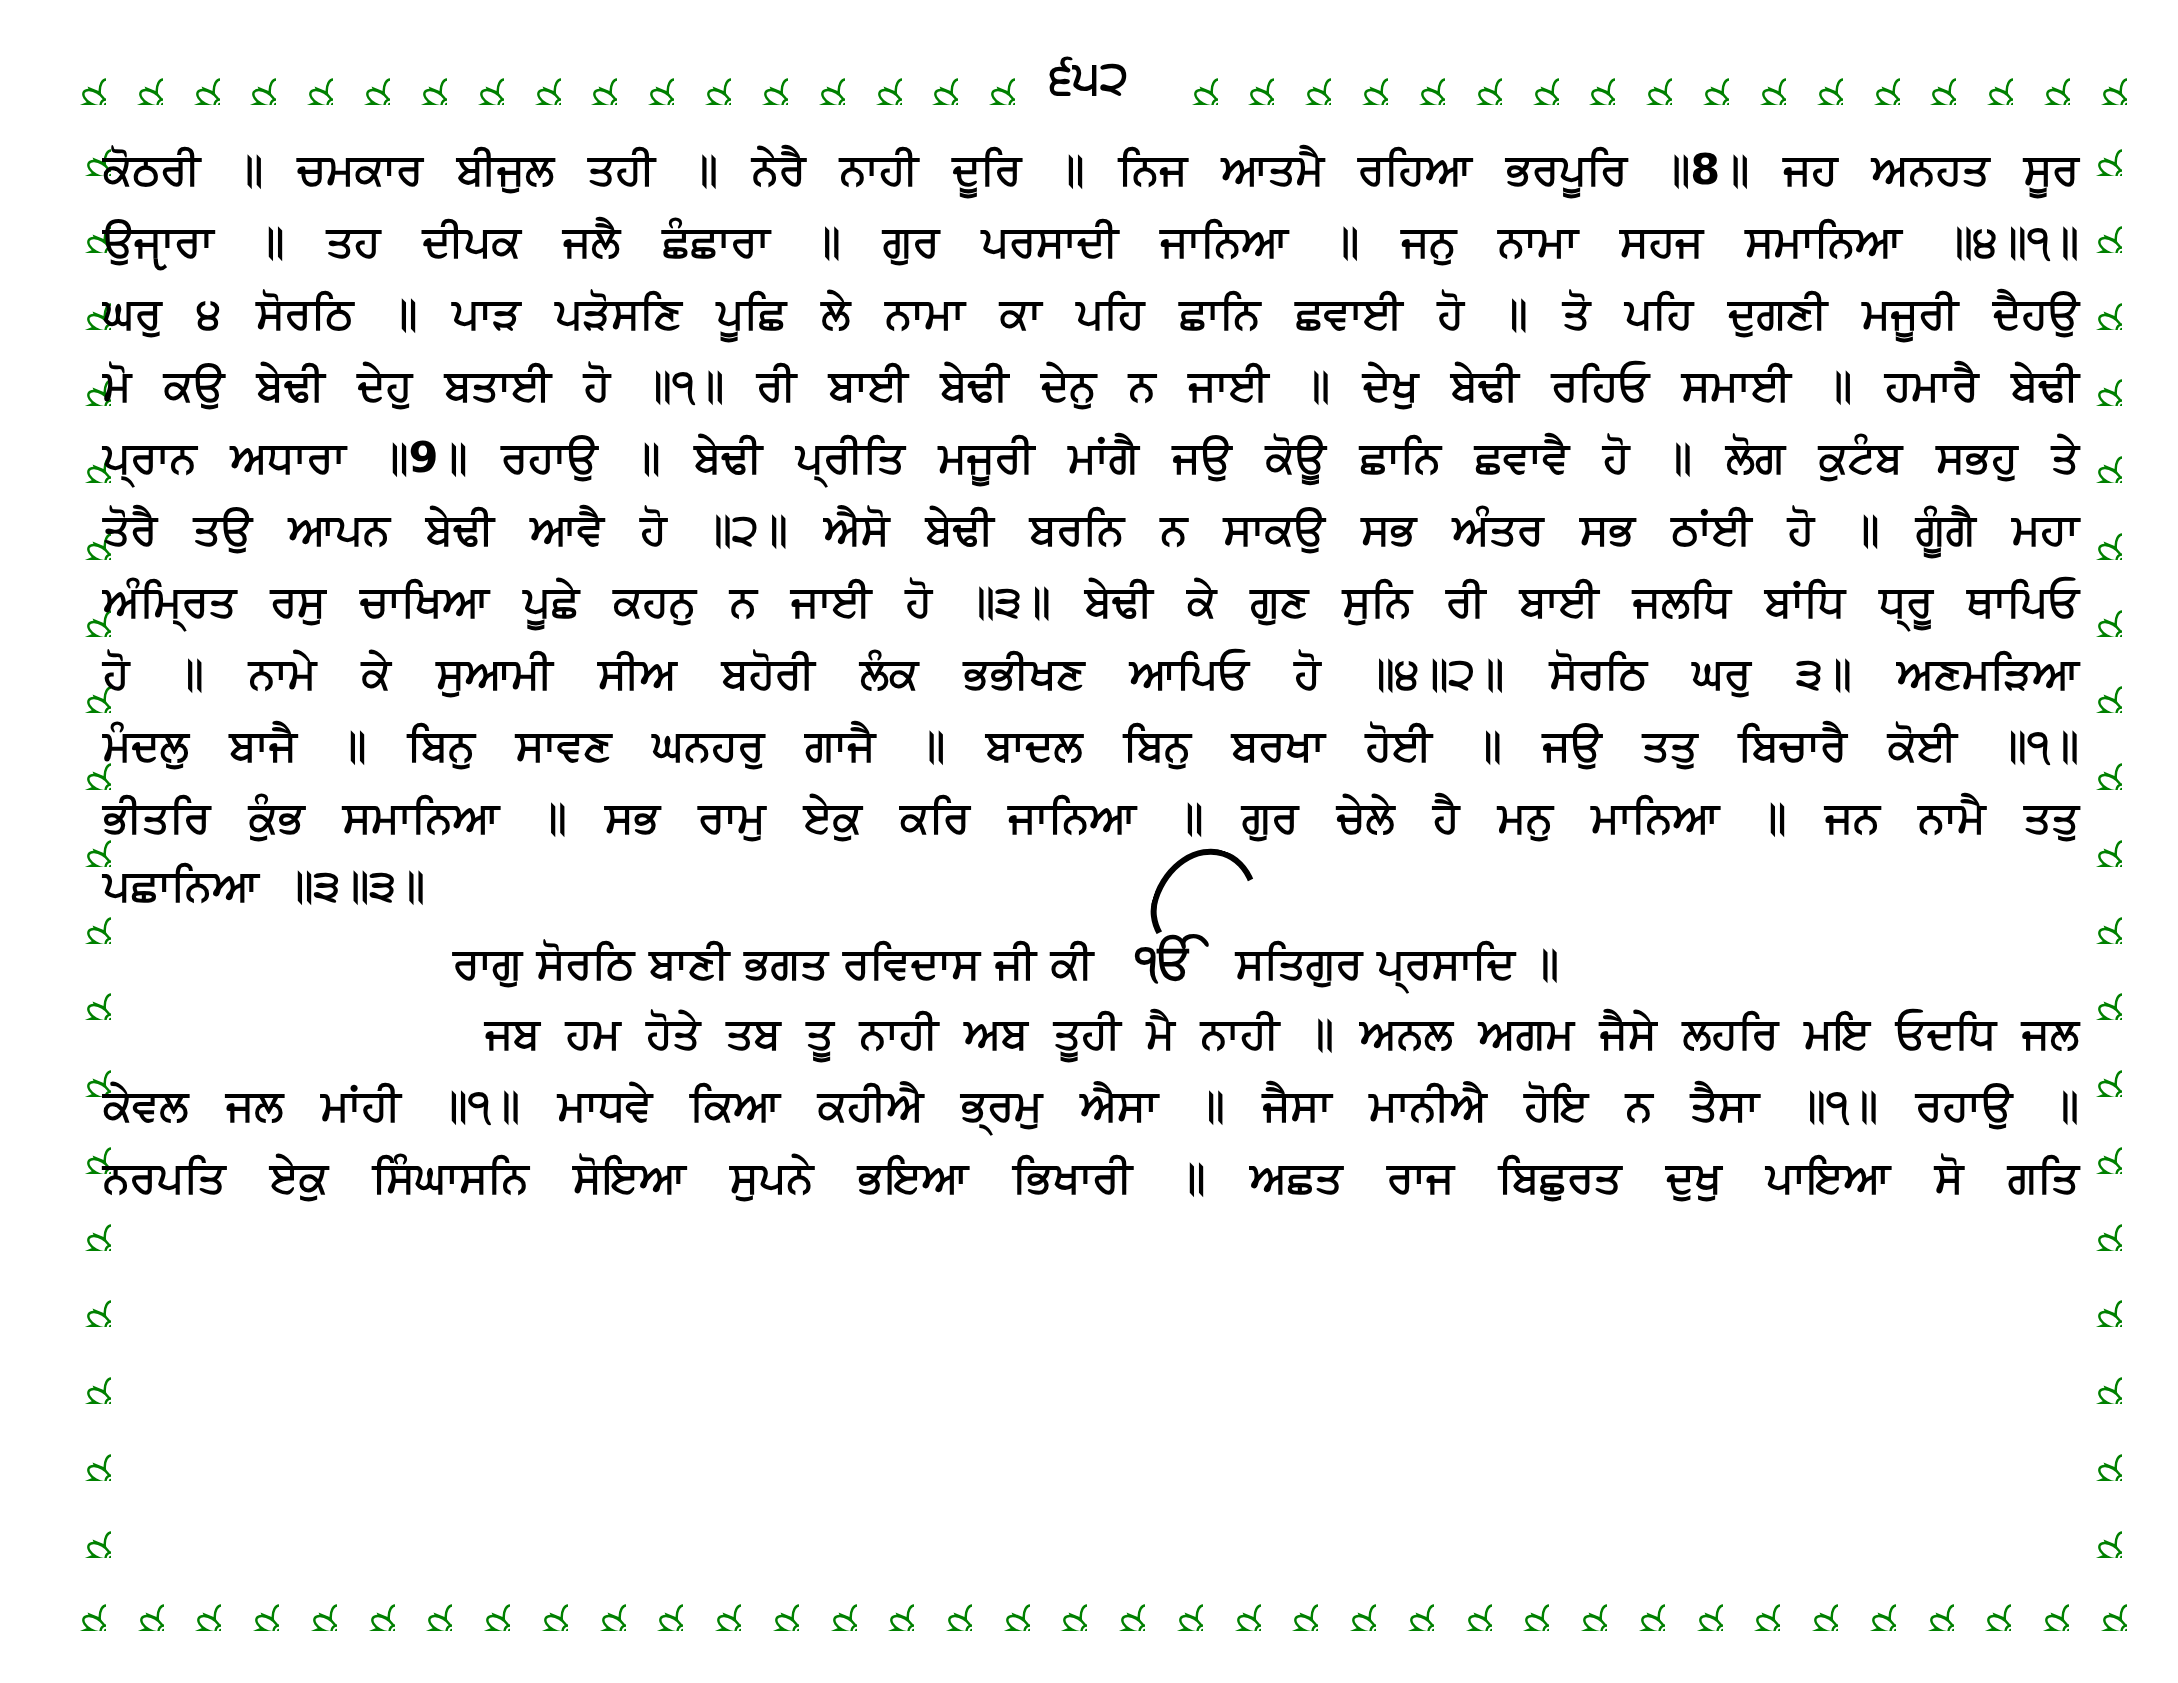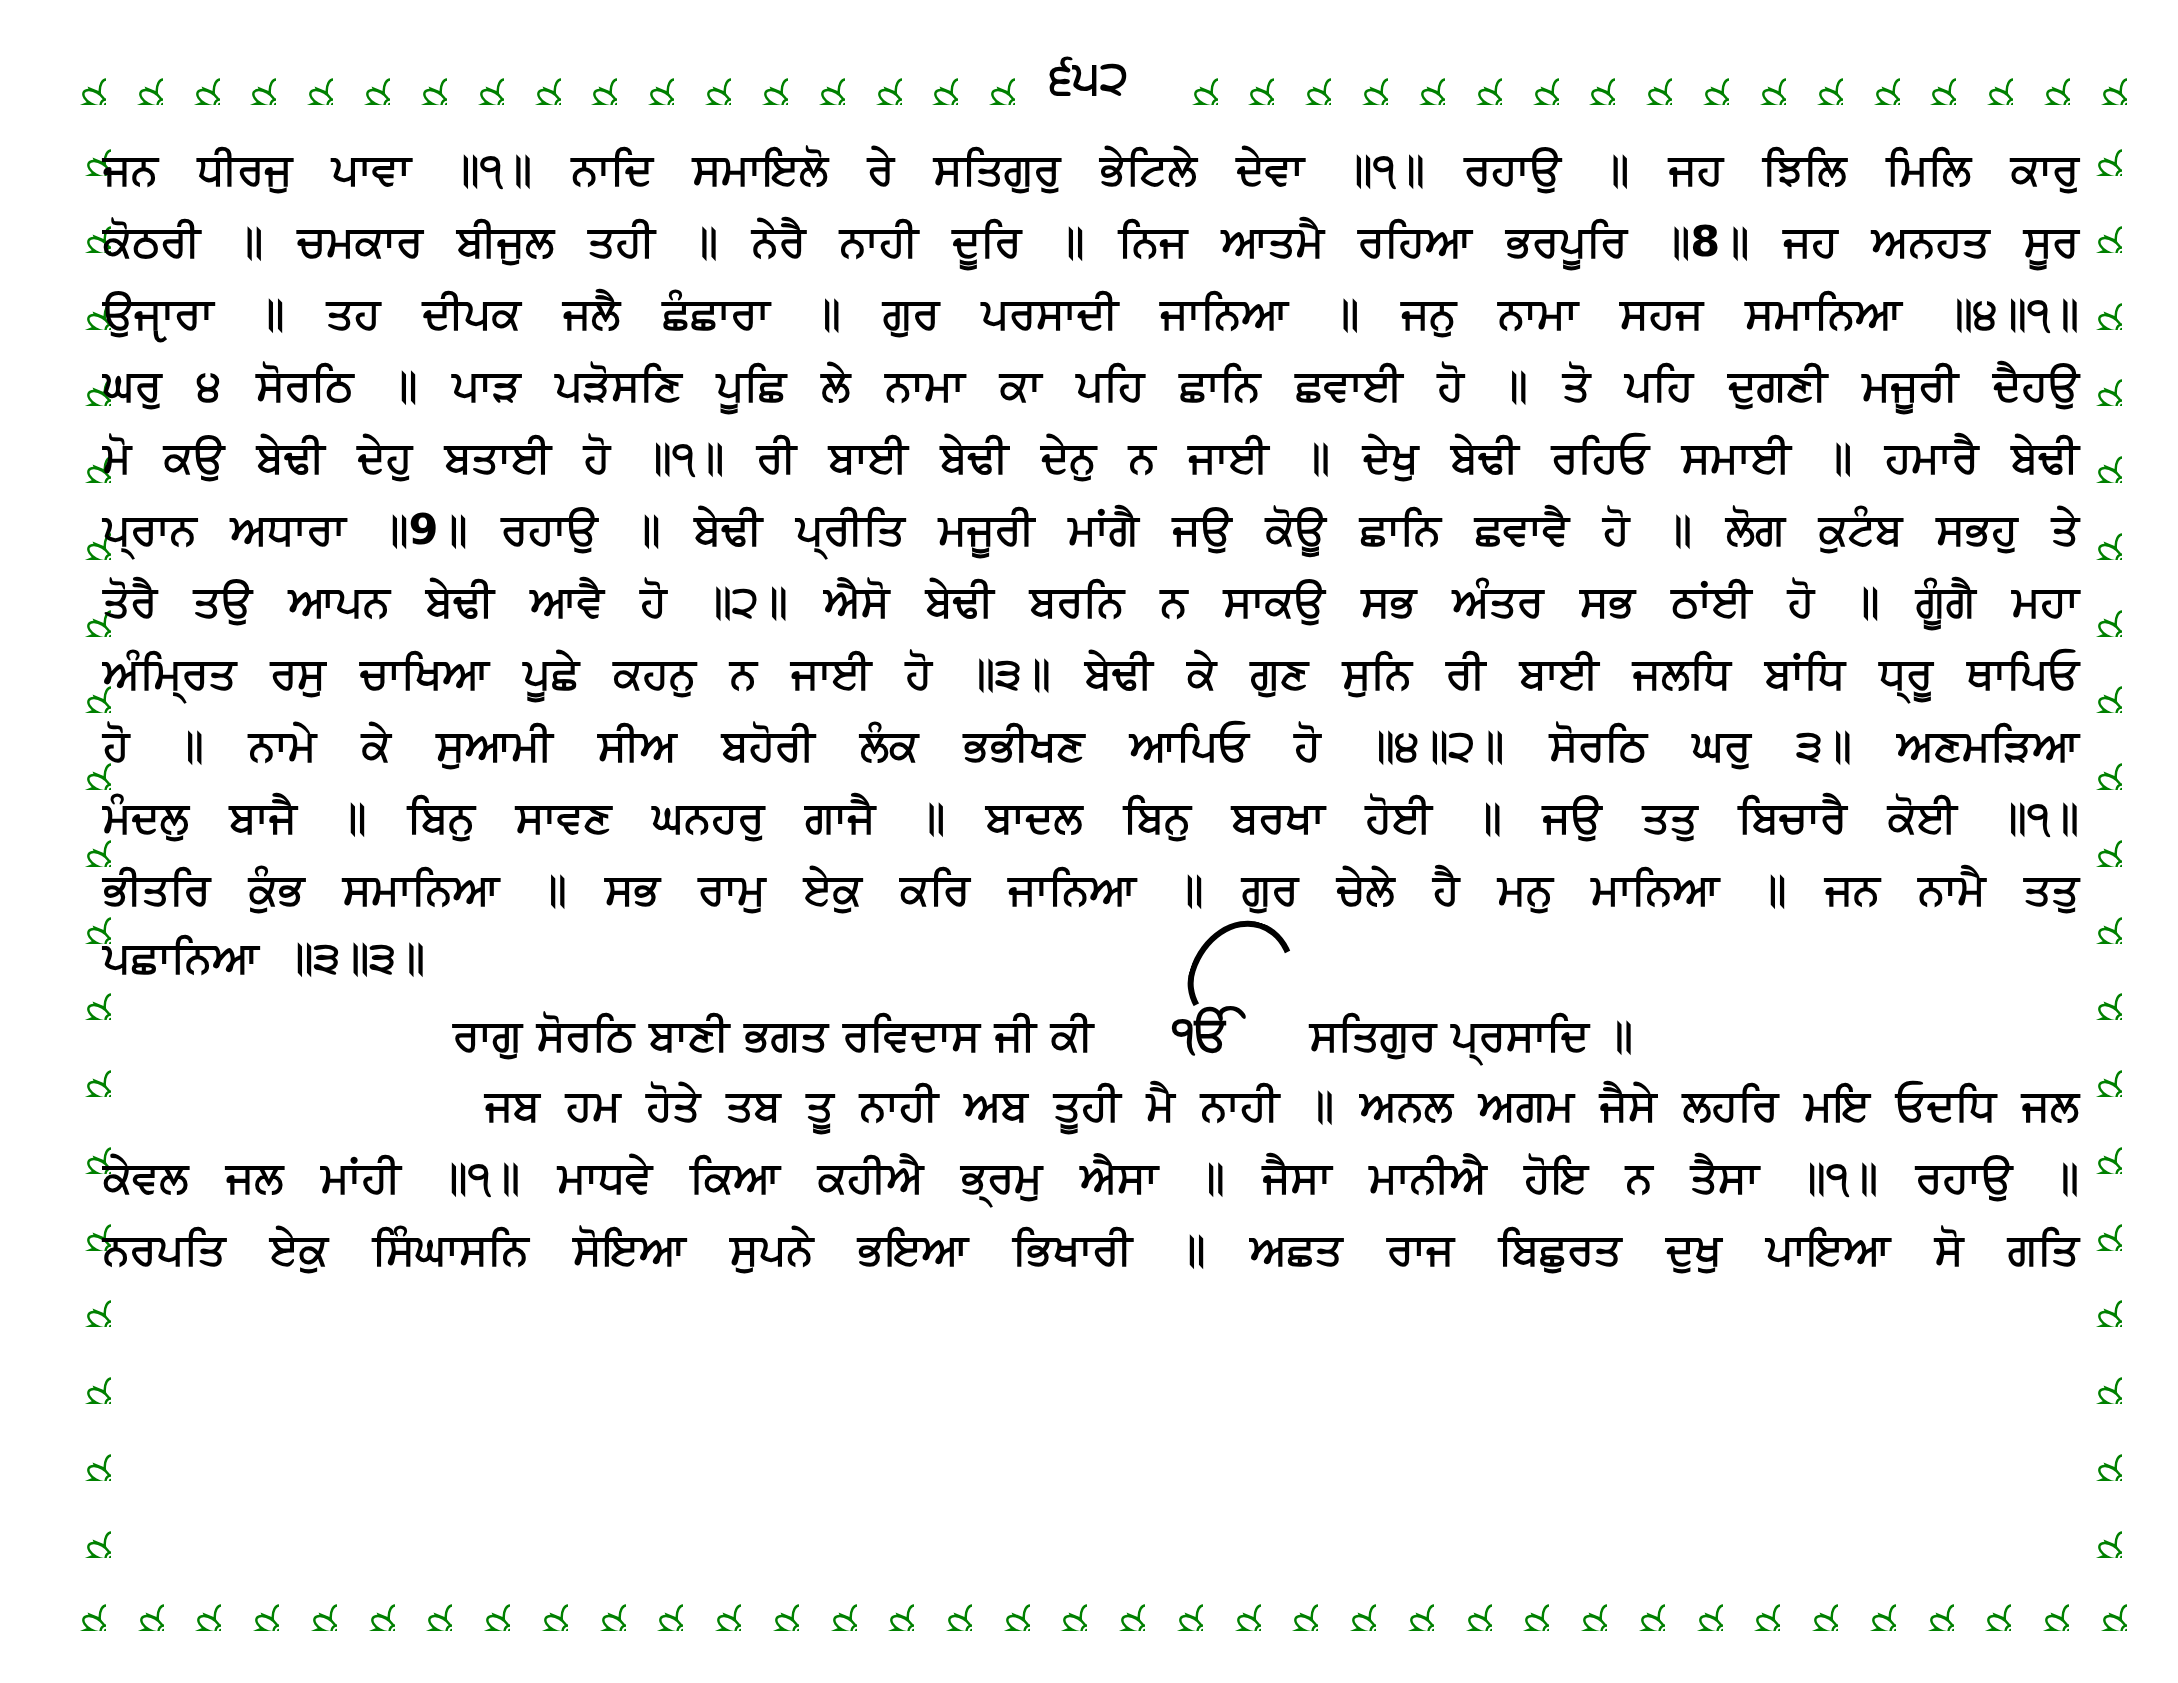--- a/index.html
+++ b/index.html
@@ -31,21 +31,21 @@
   .text-block{
     position:absolute;left:103px;top:133px;width:1976px;
     color:#000;font-weight:bold;font-size:43px;
   }
   .line{
     height:72px;line-height:72px;white-space:normal;
   }
   .line.justify{text-align:justify;text-align-last:justify;}
   .line.left{text-align:left;font-family:Liberation Mono, monospace;}
   .line.indent-justify{padding-left:382px;text-align:justify;text-align-last:justify;}
-  .line.heading{display:flex;align-items:baseline;gap:79px;padding-left:350px;}
+  .line.heading{display:flex;align-items:baseline;gap:42px;padding-left:350px;}
   .ik-onkar{position:relative;font-size:1.12em;}
   .ik-onkar::after{ 
     content:"";position:absolute;left:18px;top:-77px;width:95px;height:103px;
     border:6px solid #000;border-color:#000 transparent transparent #000;
     border-radius:50% 50% 50% 50%/58% 58% 42% 42%;
     transform:rotate(18deg);
   }
 </style>
 </head>
 <body>
@@ -410,21 +410,20 @@
       <svg class="flower" viewBox="-20 -20 40 40">
         <use href="#flower-sym" xlink:href="#flower-sym"></use>
       </svg>
       <svg class="flower" viewBox="-20 -20 40 40">
         <use href="#flower-sym" xlink:href="#flower-sym"></use>
       </svg>
     </div>
 </div>
 
 <div class="text-block">
-    <div class="line justify">ਜਨ ਧੀਰਜੁ ਪਾਵਾ ॥੧॥ ਨਾਦਿ ਸਮਾਇਲੋ ਰੇ ਸਤਿਗੁਰੁ ਭੇਟਿਲੇ ਦੇਵਾ ॥੧॥ ਰਹਾਉ ॥ ਜਹ ਝਿਲਿ ਮਿਲਿ ਕਾਰੁ</div>
     <div class="line justify">ਕੋਠਰੀ ॥ ਚਮਕਾਰ ਬੀਜੁਲ ਤਹੀ ॥ ਨੇਰੈ ਨਾਹੀ ਦੂਰਿ ॥ ਨਿਜ ਆਤਮੈ ਰਹਿਆ ਭਰਪੂਰਿ ॥8॥ ਜਹ ਅਨਹਤ ਸੂਰ</div>
     <div class="line justify">ਉਜੵਾਰਾ ॥ ਤਹ ਦੀਪਕ ਜਲੈ ਛੰਛਾਰਾ ॥ ਗੁਰ ਪਰਸਾਦੀ ਜਾਨਿਆ ॥ ਜਨੁ ਨਾਮਾ ਸਹਜ ਸਮਾਨਿਆ ॥੪॥੧॥</div>
     <div class="line justify">ਘਰੁ ੪ ਸੋਰਠਿ ॥ ਪਾੜ ਪੜੋਸਣਿ ਪੂਛਿ ਲੇ ਨਾਮਾ ਕਾ ਪਹਿ ਛਾਨਿ ਛਵਾਈ ਹੋ ॥ ਤੋ ਪਹਿ ਦੁਗਣੀ ਮਜੂਰੀ ਦੈਹਉ</div>
     <div class="line justify">ਮੋ ਕਉ ਬੇਢੀ ਦੇਹੁ ਬਤਾਈ ਹੋ ॥੧॥ ਰੀ ਬਾਈ ਬੇਢੀ ਦੇਨੁ ਨ ਜਾਈ ॥ ਦੇਖੁ ਬੇਢੀ ਰਹਿਓ ਸਮਾਈ ॥ ਹਮਾਰੈ ਬੇਢੀ</div>
     <div class="line justify">ਪ੍ਰਾਨ ਅਧਾਰਾ ॥9॥ ਰਹਾਉ ॥ ਬੇਢੀ ਪ੍ਰੀਤਿ ਮਜੂਰੀ ਮਾਂਗੈ ਜਉ ਕੋਊ ਛਾਨਿ ਛਵਾਵੈ ਹੋ ॥ ਲੋਗ ਕੁਟੰਬ ਸਭਹੁ ਤੇ</div>
     <div class="line justify">ਤੋਰੈ ਤਉ ਆਪਨ ਬੇਢੀ ਆਵੈ ਹੋ ॥੨॥ ਐਸੋ ਬੇਢੀ ਬਰਨਿ ਨ ਸਾਕਉ ਸਭ ਅੰਤਰ ਸਭ ਠਾਂਈ ਹੋ ॥ ਗੂੰਗੈ ਮਹਾ</div>
     <div class="line justify">ਅੰਮ੍ਰਿਤ ਰਸੁ ਚਾਖਿਆ ਪੂਛੇ ਕਹਨੁ ਨ ਜਾਈ ਹੋ ॥੩॥ ਬੇਢੀ ਕੇ ਗੁਣ ਸੁਨਿ ਰੀ ਬਾਈ ਜਲਧਿ ਬਾਂਧਿ ਧ੍ਰੂ ਥਾਪਿਓ</div>
     <div class="line justify">ਹੋ ॥ ਨਾਮੇ ਕੇ ਸੁਆਮੀ ਸੀਅ ਬਹੋਰੀ ਲੰਕ ਭਭੀਖਣ ਆਪਿਓ ਹੋ ॥੪॥੨॥ ਸੋਰਠਿ ਘਰੁ ੩॥ ਅਣਮੜਿਆ</div>
     <div class="line justify">ਮੰਦਲੁ ਬਾਜੈ ॥ ਬਿਨੁ ਸਾਵਣ ਘਨਹਰੁ ਗਾਜੈ ॥ ਬਾਦਲ ਬਿਨੁ ਬਰਖਾ ਹੋਈ ॥ ਜਉ ਤਤੁ ਬਿਚਾਰੈ ਕੋਈ ॥੧॥</div>
     <div class="line justify">ਭੀਤਰਿ ਕੁੰਭ ਸਮਾਨਿਆ ॥ ਸਭ ਰਾਮੁ ਏਕੁ ਕਰਿ ਜਾਨਿਆ ॥ ਗੁਰ ਚੇਲੇ ਹੈ ਮਨੁ ਮਾਨਿਆ ॥ ਜਨ ਨਾਮੈ ਤਤੁ</div>

